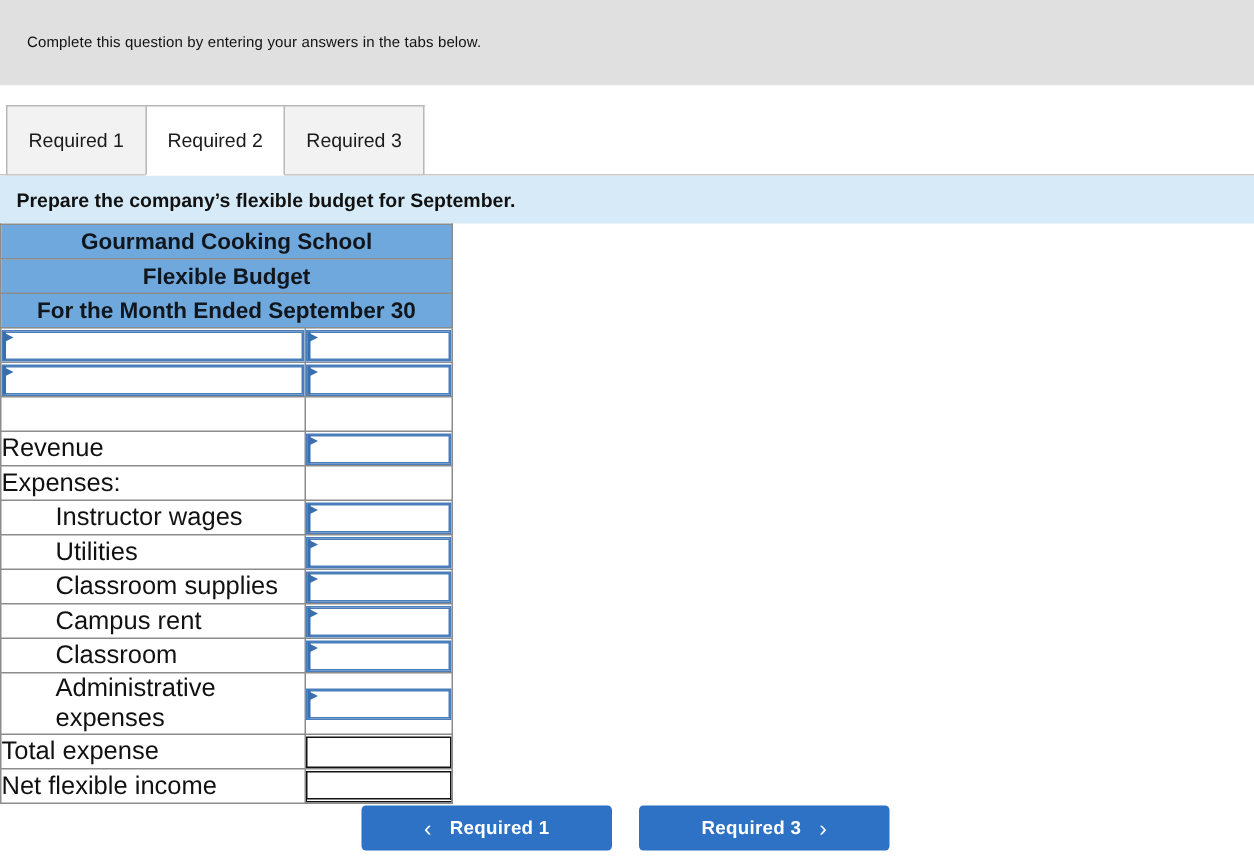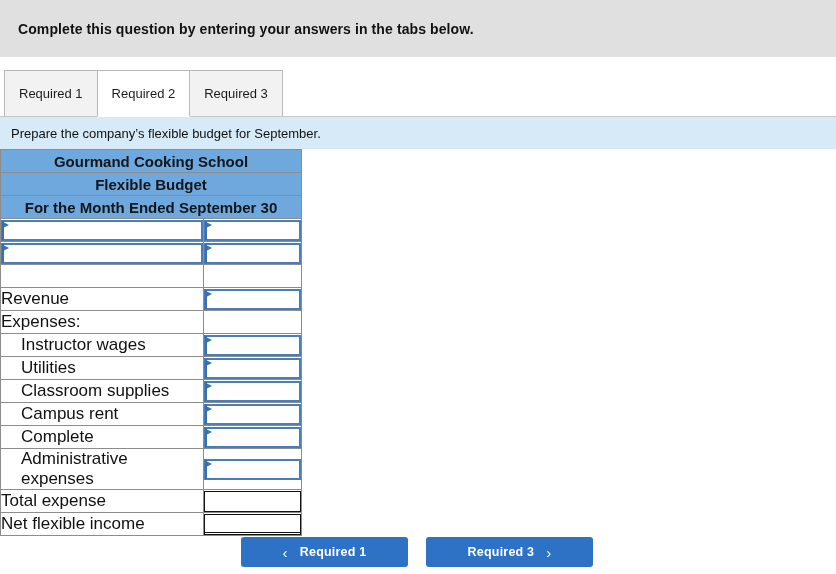--- a/index.html
+++ b/index.html
@@ -21,22 +21,22 @@
   .banner {
     width: 836px;
     height: 57px;
     background: #e0e0e0;
     box-sizing: border-box;
     display: flex;
     align-items: center;
     padding-left: 18px;
   }
   .banner-text {
-    font-size: 14px;
-    font-weight: bold;
+    font-size: 10px;
+    font-weight: normal;
     color: #111111;
     letter-spacing: 0.1px;
   }
 
   
   .tabstrip {
     position: relative;
     width: 836px;
     height: 60px;
     background: #ffffff;
@@ -83,20 +83,21 @@
     height: 32px;
     background: #d6ebf7;
     box-sizing: border-box;
     display: flex;
     align-items: center;
     padding-left: 11px;
   }
   .subinstruction-text {
     font-size: 13px;
     color: #111111;
+    font-weight: bold;
   }
 
   
   .sheet-wrap {
     padding-top: 0px;
   }
   table.sheet {
     border-collapse: collapse;
     table-layout: fixed;
     width: 301px;
@@ -122,21 +123,21 @@
     height: 21px;
   }
 
   
   td.lbl {
     padding-left: 3px;
     font-size: 17px;
     color: #111111;
     background: #ffffff;
   }
-  td.lbl.indent { padding-left: 20px; }
+  td.lbl.indent { padding-left: 36px; }
 
   
   td.blank { background: #ffffff; }
 
   
   td.cell-input {
     padding: 0;
     background: #ffffff;
   }
 
@@ -354,21 +355,21 @@
           <td class="lbl indent">Campus rent</td>
           <td class="cell-input">
             <span class="wfield">
               <span class="vtick"></span>
               <span class="marker"></span>
               <span class="wtext"></span>
             </span>
           </td>
         </tr>
         <tr>
-          <td class="lbl indent">Complete</td>
+          <td class="lbl indent">Classroom</td>
           <td class="cell-input">
             <span class="wfield">
               <span class="vtick"></span>
               <span class="marker"></span>
               <span class="wtext"></span>
             </span>
           </td>
         </tr>
         <tr>
           <td class="lbl indent">Administrative expenses</td>

